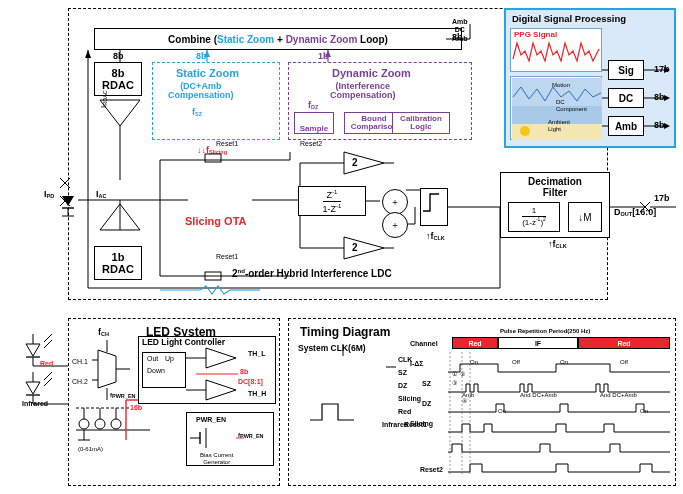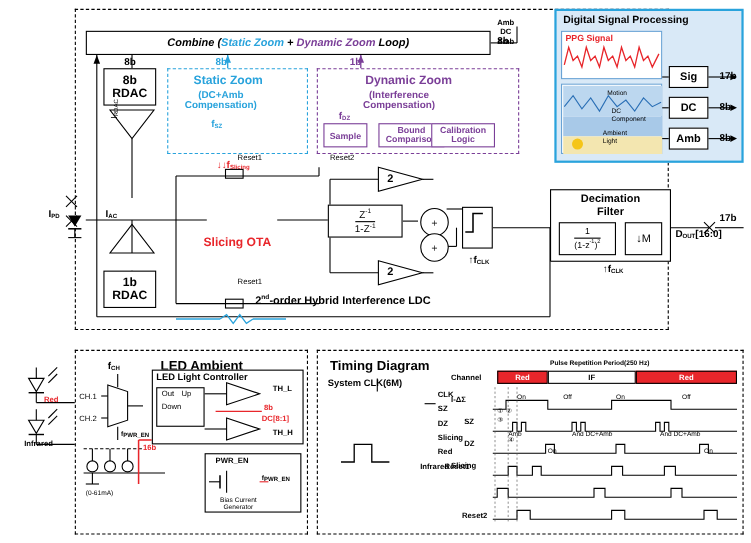--- a/index.html
+++ b/index.html
@@ -20,42 +20,42 @@
         display:flex;align-items:center;justify-content:center;font-size:9px;}
   svg{position:absolute;left:0;top:0;overflow:visible;}
 </style>
 </head>
 <body>
 
 <div id="root">
 
   <div class="dash" style="left:68px;top:8px;width:540px;height:292px;border:1.5px dashed #000;"></div>
 
-  <div class="box" style="left:78px;top:28px;width:368px;height:22px;border-width:1.5px;font-style:italic;">
+  <div class="box" style="left:94px;top:28px;width:368px;height:22px;border-width:1.5px;">
     <span class="bold" style="font-size:10px;">
       <span>Combine (</span><span class="blue">Static Zoom</span><span> + </span><span class="purple">Dynamic Zoom</span><span> Loop)</span>
     </span>
   </div>
   <div class="lbl bold" style="left:452px;top:33px;font-size:9px;">8b</div>
   <div class="lbl bold blue" style="left:196px;top:52px;font-size:9px;">8b</div>
   <div class="lbl bold purple" style="left:318px;top:52px;font-size:9px;">1b</div>
   <div class="lbl bold" style="left:113px;top:52px;font-size:9px;">8b</div>
 
   <div class="dash" style="left:152px;top:62px;width:128px;height:78px;border:1.5px dashed #29a3dc;"></div>
   <div class="lbl bold blue" style="left:176px;top:68px;font-size:11px;">Static Zoom</div>
   <div class="lbl bold blue" style="left:168px;top:82px;font-size:9px;text-align:center;white-space:pre;">(DC+Amb
 Compensation)</div>
   <div class="lbl bold blue" style="left:192px;top:108px;font-size:9px;"><span>f</span><span class="sub">SZ</span></div>
 
   <div class="dash" style="left:288px;top:62px;width:184px;height:78px;border:1.5px dashed #7b3f98;"></div>
   <div class="lbl bold purple" style="left:332px;top:68px;font-size:11px;">Dynamic Zoom</div>
   <div class="lbl bold purple" style="left:330px;top:82px;font-size:9px;white-space:pre;text-align:center;">(Interference
 Compensation)</div>
   <div class="lbl bold purple" style="left:308px;top:101px;font-size:9px;"><span>f</span><span class="sub">DZ</span></div>
-  <div class="box" style="left:294px;top:112px;width:40px;height:22px;border-color:#7b3f98;color:#7b3f98;font-weight:bold;font-size:8px;">
+  <div class="box" style="left:294px;top:112px;width:40px;height:22px;border-color:#7b3f98;color:#7b3f98;font-weight:bold;font-size:8px;align-items:flex-end;">
       <span>Sample</span>
     </div>
   <div class="box" style="left:344px;top:112px;width:60px;height:22px;border-color:#7b3f98;color:#7b3f98;font-weight:bold;font-size:8px;white-space:pre;line-height:1.05;"><span>Bound
 Comparison</span></div>
   <div class="box" style="left:392px;top:112px;width:58px;height:22px;border-color:#7b3f98;color:#7b3f98;font-weight:bold;font-size:8px;white-space:pre;line-height:1.05;"><span>Calibration
 Logic</span></div>
 
   <div class="box bold" style="left:94px;top:62px;width:48px;height:34px;font-size:11px;white-space:pre;line-height:1.1;">8b
 RDAC</div>
   <div class="lbl" style="left:100px;top:108px;font-size:8px;transform:rotate(-90deg);transform-origin:left top;">I<span class="sub">RDAC</span></div>
@@ -243,21 +243,21 @@
     <line x1="644" y1="98" x2="666" y2="98" stroke="#000" stroke-width="1"></line>
       <polygon points="670,98 664,95 664,101" fill="#000"></polygon>
     <line x1="644" y1="126" x2="666" y2="126" stroke="#000" stroke-width="1"></line>
       <polygon points="670,126 664,123 664,129" fill="#000"></polygon>
     <line x1="602" y1="70" x2="608" y2="70" stroke="#000" stroke-width="1"></line>
     <line x1="602" y1="98" x2="608" y2="98" stroke="#000" stroke-width="1"></line>
     <line x1="602" y1="126" x2="608" y2="126" stroke="#000" stroke-width="1"></line>
   </svg>
 
   <div class="dash" style="left:68px;top:318px;width:212px;height:168px;border:1.5px dashed #000;"></div>
-  <div class="lbl bold" style="left:146px;top:326px;font-size:12px;">LED Ambient</div>
+  <div class="lbl bold" style="left:146px;top:326px;font-size:12px;">LED System</div>
   <div class="lbl bold" style="left:98px;top:328px;font-size:9px;"><span>f</span><span class="sub">CH</span></div>
   <div class="lbl tiny" style="left:72px;top:358px;">CH.1</div>
   <div class="lbl tiny" style="left:72px;top:378px;">CH.2</div>
   <svg width="683" height="494">
     <polygon points="98,350 116,356 116,382 98,388" fill="none" stroke="#000" stroke-width="1"></polygon>
     <line x1="92" y1="360" x2="98" y2="360" stroke="#000" stroke-width="1"></line>
     <line x1="92" y1="380" x2="98" y2="380" stroke="#000" stroke-width="1"></line>
     <line x1="107" y1="340" x2="107" y2="352" stroke="#000" stroke-width="1"></line>
     <line x1="116" y1="369" x2="130" y2="369" stroke="#000" stroke-width="1"></line>
     <line x1="107" y1="388" x2="107" y2="400" stroke="#000" stroke-width="1"></line>

